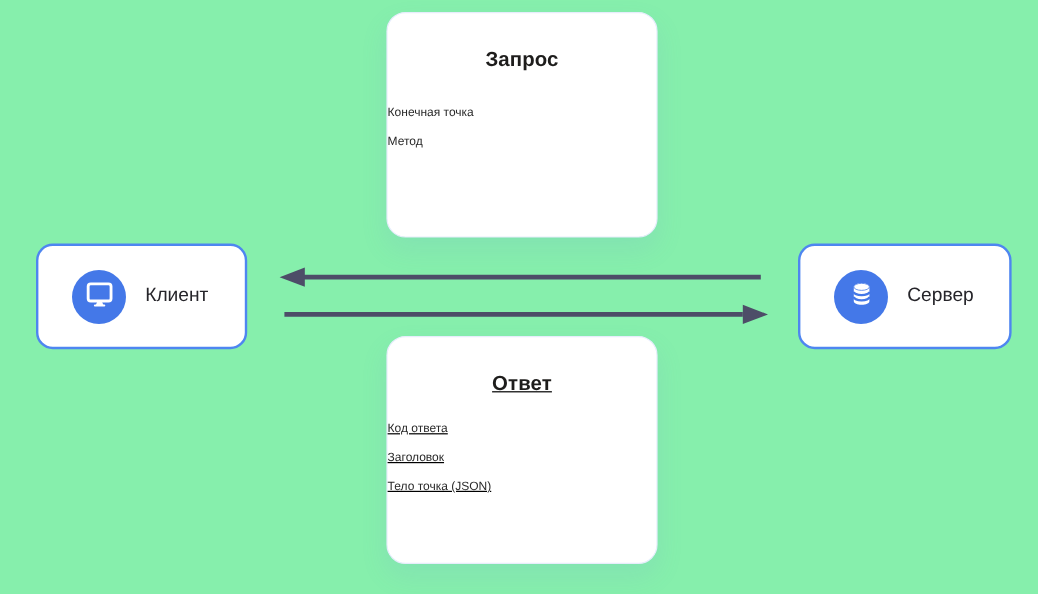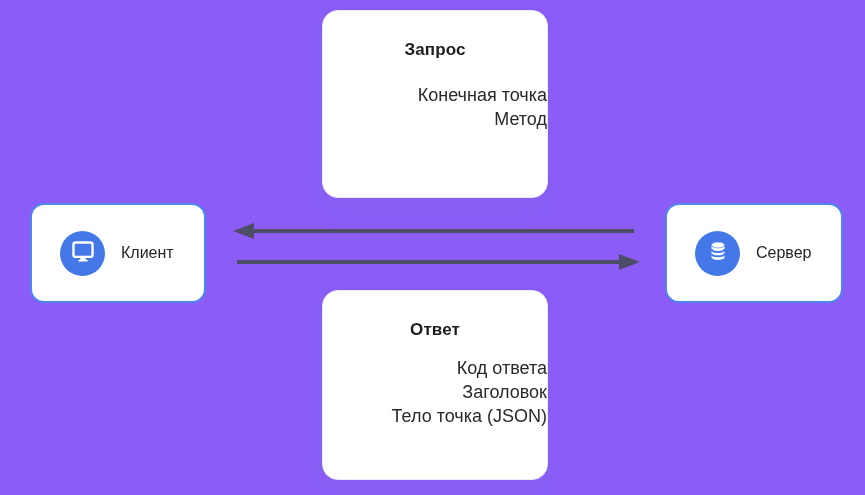--- a/index.html
+++ b/index.html
@@ -2,56 +2,56 @@
 <html><head>
 <meta charset="utf-8">
 <style>
   * { margin:0; padding:0; box-sizing:border-box; }
   html,body { background:#ffffff; }
   body {
     font-family: "Liberation Sans", "DejaVu Sans", sans-serif;
     width:865px; height:495px; overflow:hidden;
   }
   .canvas {
-    position:relative; width:865px; height:495px; background:#8b5cf6;
+    position:relative; width:865px; height:495px; background:#86efac;
   }
 
   
   .card {
     position:absolute;
     width:226px;
     background:#ffffff;
     border:1px solid #e7edfc;
     border-radius:16px;
     box-shadow:0 10px 22px rgba(110,140,225,0.12);
   }
   .card-request { left:322px; top:10px; height:188px; }
-  .card-response { left:322px; top:290px; height:190px; }
+  .card-response { left:322px; top:280px; height:190px;text-decoration:underline; }
   .card-title {
     margin-top:29px;
     text-align:center;
     font-size:17px;
     font-weight:bold;
     color:#1e1d1c;
     letter-spacing:.1px;
   }
   .card-items {
     margin-top:23px;
-    text-align:right;
-    font-size:18px;
+    text-align:left;
+    font-size:10px;
     color:#2a2a2a;
     line-height:24px;
   }
   .card-response .card-items { margin-top:16px; }
 
   
   .node {
     position:absolute;
     top:203px;
-    height:100px;
+    height:88px;
     background:#ffffff;
     border:2px solid #4e86f0;
     border-radius:14px;
     display:flex;
     align-items:center;
     gap:16px;
     padding-left:28px;
   }
   .node-client { left:30px;  width:176px; }
   .node-server { left:665px; width:178px;padding-left:28px; }

